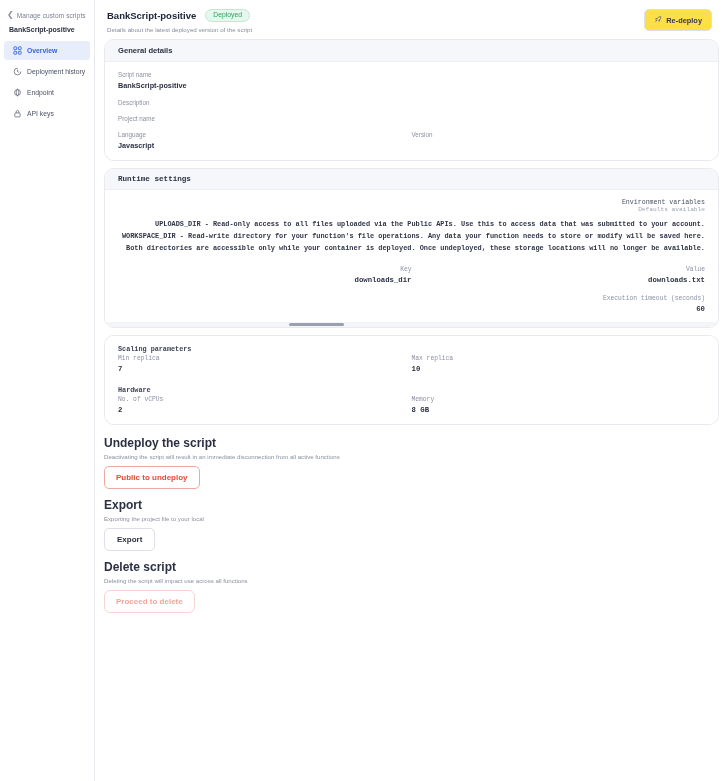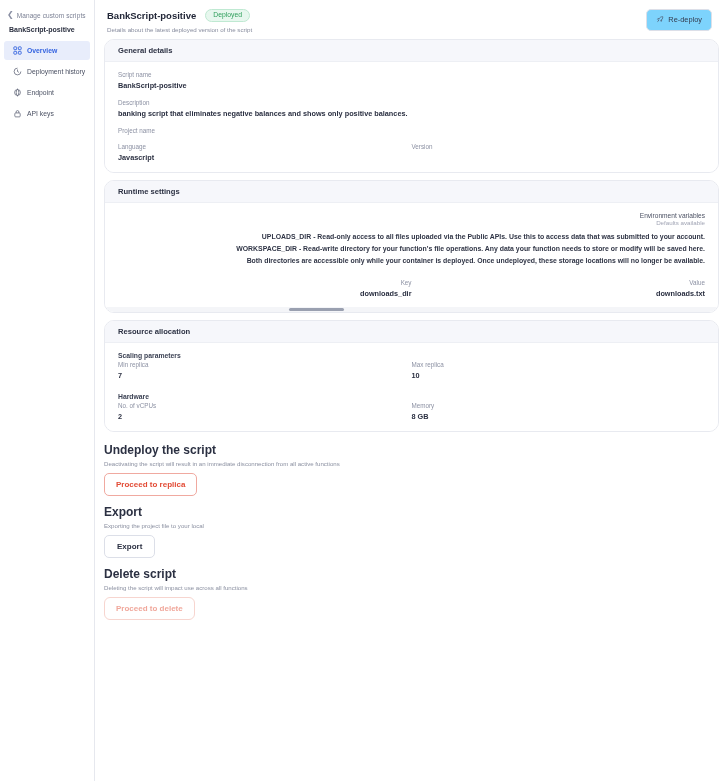--- a/index.html
+++ b/index.html
@@ -68,37 +68,37 @@
   .head-left { display: flex; flex-direction: column; gap: 4px; }
   .title-row { display: flex; align-items: center; gap: 9px; }
   .page-title { font-size: 9.5px; font-weight: bold; color: #222738; }
   .badge {
     font-size: 6.8px; color: #2e9e5b;
     background: #e7f7ee; border: 1px solid #bfe9d2;
     border-radius: 9px; padding: 2px 7px; line-height: 1;
   }
   .page-sub { font-size: 6.2px; color: #878c9e; }
   .redeploy-btn {
-    display: flex; gap: 4px;
-    border: 1px solid #dcdfe8; background: #7dd3fc;
+    display: flex; align-items: center; gap: 4px;
+    border: 1px solid #dcdfe8; background: #fde047;
     border-radius: 5px; padding: 5px 9px;
-    font-size: 7.4px; font-weight: normal; color: #343a4d;
+    font-size: 7.4px; font-weight: bold; color: #343a4d;
     cursor: pointer; white-space: nowrap;
   }
   .redeploy-btn svg { width: 8px; height: 8px; }
 
   
   .card {
     background: #ffffff;
     border: 1px solid #e8eaf0;
     border-radius: 10px;
     margin: 0 7px 0 9px;
     overflow: hidden;
   }
-  .card + .card { margin-top: 7px; }
+  .card + .card { margin-top: 7px; font-family: Liberation Mono, monospace; }
   .card-head {
     background: #f6f7fb;
     border-bottom: 1px solid #edeff4;
     padding: 6px 13px;
     font-size: 7.6px; font-weight: bold; color: #2c3143;
   }
   .card-body { padding: 9px 13px 10px 13px; background: #fff; }
 
   .field { margin-bottom: 9px; }
   .field:last-child { margin-bottom: 0; }
@@ -244,21 +244,20 @@
       <div class="card-head">General details</div>
       <div class="card-body">
 
         <div class="field">
           <div class="f-label">Script name</div>
           <div class="f-value">BankScript-positive</div>
         </div>
 
         <div class="field">
           <div class="f-label">Description</div>
-          <div class="f-value">banking script that eliminates negative balances and shows only positive balances.</div>
         </div>
 
         <div class="field">
           <div class="f-label">Project name</div>
         </div>
 
         <div class="two-col">
           <div class="field">
             <div class="f-label">Language</div>
             <div class="f-value">Javascript</div>
@@ -286,29 +285,32 @@
           <div class="field">
             <div class="f-label">Key</div>
             <div class="f-value">downloads_dir</div>
           </div>
           <div class="field">
             <div class="f-label">Value</div>
             <div class="f-value">downloads.txt</div>
           </div>
         </div>
 
+        <div class="field" style="margin-top:11px;">
+          <div class="f-label">Execution timeout (seconds)</div>
+          <div class="f-value">60</div>
+        </div>
 
       </div>
       <div class="hscroll">
         <div class="thumb"></div>
       </div>
     </section>
 
     <section class="card">
-      <div class="card-head">Resource allocation</div>
       <div class="card-body">
 
         <div class="section-head">Scaling parameters</div>
 
         <div class="two-col">
           <div class="field">
             <div class="f-label">Min replica</div>
             <div class="f-value">7</div>
           </div>
           <div class="field">
@@ -332,21 +334,21 @@
         </div>
 
       </div>
     </section>
 
     <div class="danger">
 
       <div class="d-block">
         <div class="d-title">Undeploy the script</div>
         <div class="d-desc">Deactivating the script will result in an immediate disconnection from all active functions</div>
-        <div class="btn-outline-danger">Proceed to replica</div>
+        <div class="btn-outline-danger">Public to undeploy</div>
       </div>
 
       <div class="d-block">
         <div class="d-title">Export</div>
         <div class="d-desc">Exporting the project file to your local</div>
         <div class="btn-outline">Export</div>
       </div>
 
       <div class="d-block">
         <div class="d-title">Delete script</div>

